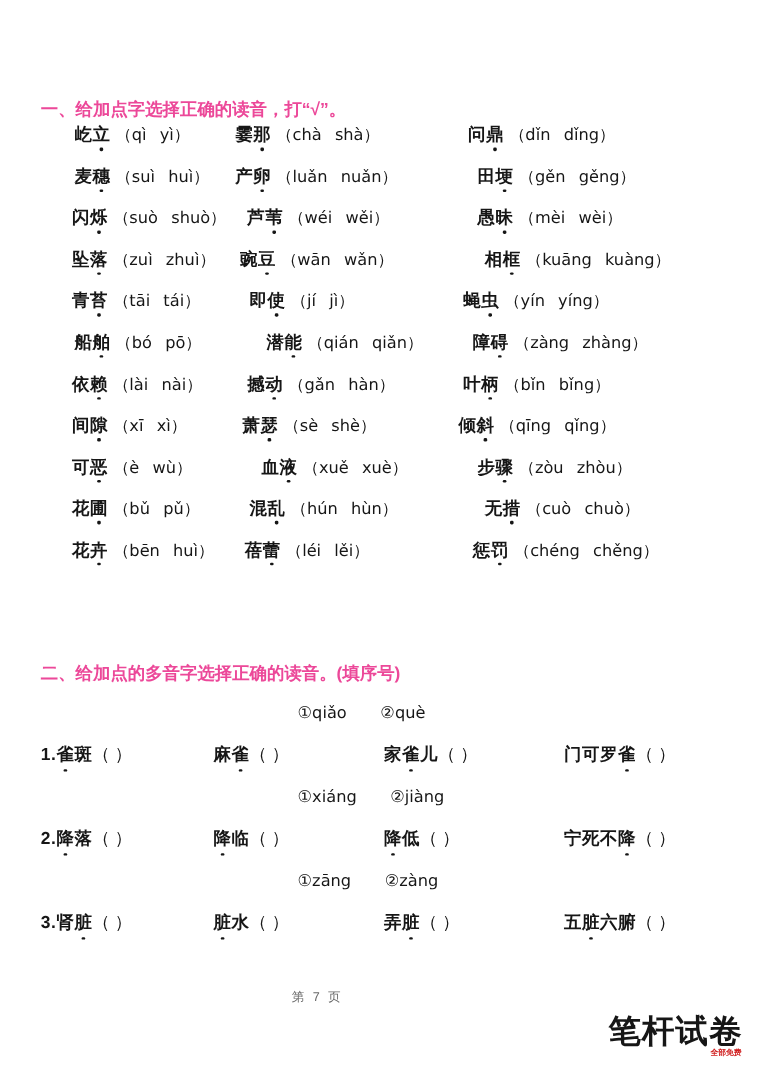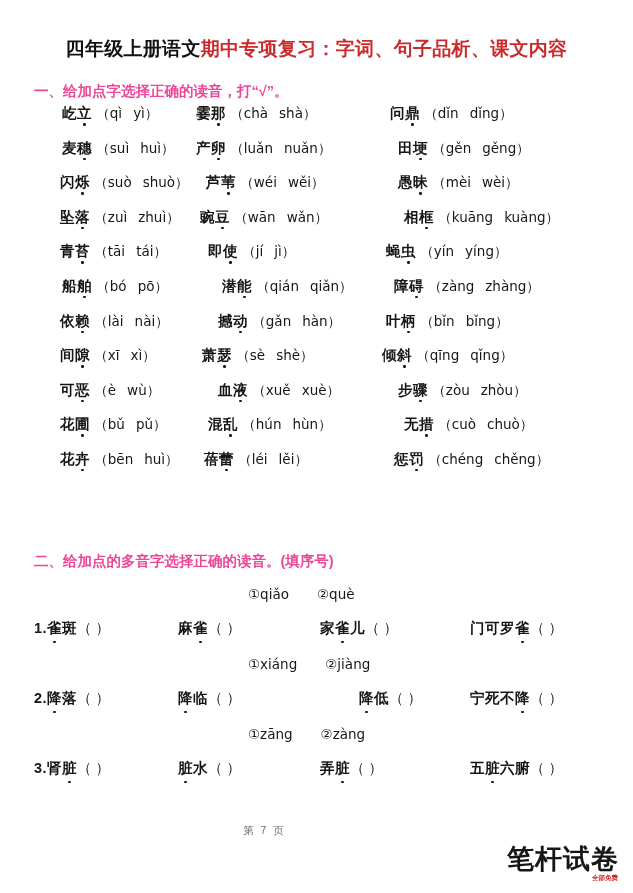--- a/index.html
+++ b/index.html
@@ -187,23 +187,20 @@
     color: #161616;
     letter-spacing: 0.2px;
     white-space: nowrap;
   }
 </style>
 </head>
 <body>
 
 <div id="page">
 
-  <div class="title">
-    <span class="t-black">四年级上册语文</span><span class="t-red">期中专项复习：字词、句子品析、课文内容</span>
-  </div>
 
   <div class="sec-heading" style="top:82px;">一、给加点字选择正确的读音，打“√”。</div>
 
   <div id="sec1-grid">
       <div class="wrow">
         <div class="wcell" style="left: 62px;"><span class="word"><span>屹</span><span class="dotchar">立</span></span><span class="pin"> <span>（qì</span><span class="gap"></span><span>yì）</span></span></div>
         <div class="wcell" style="left: 196px;"><span class="word"><span>霎</span><span class="dotchar">那</span></span><span class="pin"> <span>（chà</span><span class="gap"></span><span>shà）</span></span></div>
         <div class="wcell" style="left: 390px;"><span class="word"><span>问</span><span class="dotchar">鼎</span></span><span class="pin"> <span>（dǐn</span><span class="gap"></span><span>dǐng）</span></span></div>
       </div>
       <div class="wrow">
@@ -226,21 +223,21 @@
         <div class="wcell" style="left: 208px;"><span class="word"><span>即</span><span class="dotchar">使</span></span><span class="pin"> <span>（jí</span><span class="gap"></span><span>jì）</span></span></div>
         <div class="wcell" style="left: 386px;"><span class="word"><span>蝇</span><span class="dotchar">虫</span></span><span class="pin"> <span>（yín</span><span class="gap"></span><span>yíng）</span></span></div>
       </div>
       <div class="wrow">
         <div class="wcell" style="left: 62px;"><span class="word"><span>船</span><span class="dotchar">舶</span></span><span class="pin"> <span>（bó</span><span class="gap"></span><span>pō）</span></span></div>
         <div class="wcell" style="left: 222px;"><span class="word"><span>潜</span><span class="dotchar">能</span></span><span class="pin"> <span>（qián</span><span class="gap"></span><span>qiǎn）</span></span></div>
         <div class="wcell" style="left: 394px;"><span class="word"><span>障</span><span class="dotchar">碍</span></span><span class="pin"> <span>（zàng</span><span class="gap"></span><span>zhàng）</span></span></div>
       </div>
       <div class="wrow">
         <div class="wcell" style="left: 60px;"><span class="word"><span>依</span><span class="dotchar">赖</span></span><span class="pin"> <span>（lài</span><span class="gap"></span><span>nài）</span></span></div>
-        <div class="wcell" style="left: 206px; margin-left: 12px;"><span class="word"><span>撼</span><span class="dotchar">动</span></span><span class="pin"> <span>（gǎn</span><span class="gap"></span><span>hàn）</span></span></div>
+        <div class="wcell" style="left: 206px;"><span class="word"><span>撼</span><span class="dotchar">动</span></span><span class="pin"> <span>（gǎn</span><span class="gap"></span><span>hàn）</span></span></div>
         <div class="wcell" style="left: 386px;"><span class="word"><span>叶</span><span class="dotchar">柄</span></span><span class="pin"> <span>（bǐn</span><span class="gap"></span><span>bǐng）</span></span></div>
       </div>
       <div class="wrow">
         <div class="wcell" style="left: 60px;"><span class="word"><span>间</span><span class="dotchar">隙</span></span><span class="pin"> <span>（xī</span><span class="gap"></span><span>xì）</span></span></div>
         <div class="wcell" style="left: 202px;"><span class="word"><span>萧</span><span class="dotchar">瑟</span></span><span class="pin"> <span>（sè</span><span class="gap"></span><span>shè）</span></span></div>
         <div class="wcell" style="left: 382px;"><span class="word"><span>倾</span><span class="dotchar">斜</span></span><span class="pin"> <span>（qīng</span><span class="gap"></span><span>qǐng）</span></span></div>
       </div>
       <div class="wrow">
         <div class="wcell" style="left: 60px;"><span class="word"><span>可</span><span class="dotchar">恶</span></span><span class="pin"> <span>（è</span><span class="gap"></span><span>wù）</span></span></div>
         <div class="wcell" style="left: 218px;"><span class="word"><span>血</span><span class="dotchar">液</span></span><span class="pin"> <span>（xuě</span><span class="gap"></span><span>xuè）</span></span></div>
@@ -268,21 +265,21 @@
           <div class="dy-item" style="left: 178px;"><span>麻</span><span class="dotchar">雀</span><span class="blank">（    ）</span></div>
           <div class="dy-item" style="left: 320px;"><span>家</span><span class="dotchar">雀</span><span>儿</span><span class="blank">（    ）</span></div>
           <div class="dy-item" style="left: 470px;"><span>门可罗</span><span class="dotchar">雀</span><span class="blank">（    ）</span></div>
         </div>
       </div>
       <div class="dy-block">
         <div class="dy-opts" style="top: 656px;"><span>①xiáng</span><span class="o2">②jiàng</span></div>
         <div class="dy-row" style="top: 689px;">
           <div class="dy-item" style="left: 34px;"><span class="num">2.</span><span class="dotchar">降</span><span>落</span><span class="blank">（    ）</span></div>
           <div class="dy-item" style="left: 178px;"><span class="dotchar">降</span><span>临</span><span class="blank">（    ）</span></div>
-          <div class="dy-item" style="left: 320px; margin-left: 39px;"><span class="dotchar">降</span><span>低</span><span class="blank">（    ）</span></div>
+          <div class="dy-item" style="left: 320px;"><span class="dotchar">降</span><span>低</span><span class="blank">（    ）</span></div>
           <div class="dy-item" style="left: 470px;"><span>宁死不</span><span class="dotchar">降</span><span class="blank">（    ）</span></div>
         </div>
       </div>
       <div class="dy-block">
         <div class="dy-opts" style="top: 726px;"><span>①zāng</span><span class="o2">②zàng</span></div>
         <div class="dy-row" style="top: 759px;">
           <div class="dy-item" style="left: 34px;"><span class="num">3.</span><span>肾</span><span class="dotchar">脏</span><span class="blank">（    ）</span></div>
           <div class="dy-item" style="left: 178px;"><span class="dotchar">脏</span><span>水</span><span class="blank">（    ）</span></div>
           <div class="dy-item" style="left: 320px;"><span>弄</span><span class="dotchar">脏</span><span class="blank">（    ）</span></div>
           <div class="dy-item" style="left: 470px;"><span>五</span><span class="dotchar">脏</span><span>六腑</span><span class="blank">（    ）</span></div>

